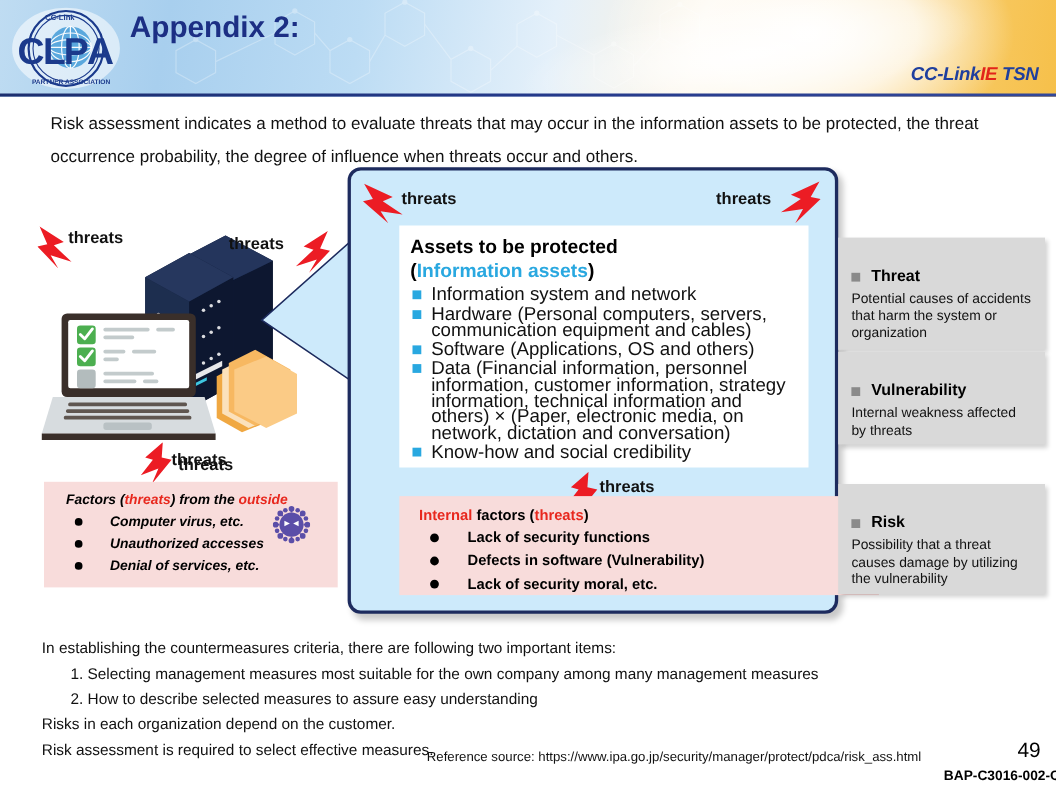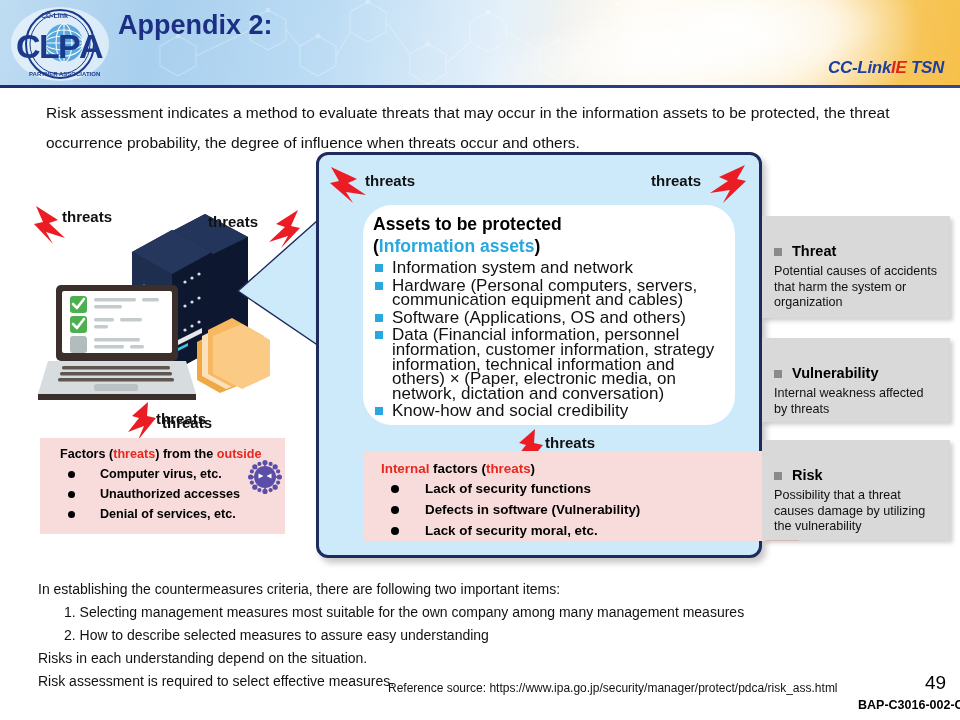--- a/index.html
+++ b/index.html
@@ -82,21 +82,21 @@
     position:absolute;left:316px;top:152px;width:446px;height:406px;
     background:#cdeafb;border:3px solid #1d2b5e;border-radius:12px;
     box-sizing:border-box;
     box-shadow:4px 5px 6px rgba(0,0,0,.22);
   }
   #blue-box-threat-l{position:absolute;left:46px;top:12px;}
   #blue-box-threat-r{position:absolute;left:332px;top:12px;}
 
   #assets-card{
     position:absolute;left:44px;top:50px;width:372px;height:220px;
-    background:#ffffff;box-sizing:border-box;padding:8px 10px 6px 10px;border-radius:29px;
+    background:#ffffff;box-sizing:border-box;padding:8px 10px 6px 10px;
   }
   #assets-title{
     font-weight:bold;font-size:17.5px;line-height:22px;color:#000;
   }
   #assets-sub{font-weight:bold;font-size:17.5px;line-height:22px;color:#000;}
   .cyan{color:#29a8e0;}
   #assets-list{margin:4px 0 0 0;padding:0;list-style:none;}
   #assets-list li{
     position:relative;padding-left:19px;margin-bottom:3px;
     font-size:17px;line-height:14.6px;color:#111;
@@ -121,43 +121,43 @@
   }
   #internal-list li::before{
     content:"";position:absolute;left:10px;top:6px;
     width:8px;height:8px;border-radius:50%;background:#000;
   }
 
   
   #outside-threat-tag{position:absolute;left:128px;top:404px;}
 
   #outside-box{
-    position:absolute;left:40px;top:438px;width:245px;height:96px;
-    background:#f8dcdb;box-sizing:border-box;padding:8px 8px 0 20px;
+    position:absolute;left:40px;top:438px;width:267px;height:96px;
+    background:#f8dcdb;box-sizing:border-box;padding:8px 8px 0 20px;font-style:italic;
   }
   #outside-title{font-weight:bold;font-size:12.6px;line-height:16px;color:#000;}
   #outside-list{margin:3px 0 0 0;padding:0;list-style:none;}
   #outside-list li{
     position:relative;padding-left:40px;margin-top:1px;
     font-weight:bold;font-size:12.6px;line-height:19px;color:#000;
   }
   #outside-list li::before{
     content:"";position:absolute;left:8px;top:6px;
     width:7px;height:7px;border-radius:50%;background:#000;
   }
   #virus-icon{position:absolute;left:248px;top:460px;width:34px;height:34px;}
 
   
   .def-card{
     position:absolute;left:762px;width:188px;
     background:#d9d9d9;box-sizing:border-box;padding:26px 10px 8px 12px;
     box-shadow:3px 3px 4px rgba(0,0,0,.18);
   }
   #def-threat{top:216px;height:102px;}
-  #def-vuln{top:338px;height:84px;}
+  #def-vuln{top:320px;height:84px;}
   #def-risk{top:440px;height:100px;}
   .def-head{
     font-weight:bold;font-size:14.5px;line-height:19px;color:#000;
     position:relative;padding-left:18px;margin-bottom:3px;
   }
   .def-head::before{
     content:"";position:absolute;left:0px;top:6px;
     width:8px;height:8px;background:#8a8a8a;
   }
   .def-body{font-size:12.6px;line-height:15.5px;color:#111;}
@@ -466,19 +466,19 @@
 </div>
 <div class="def-card" id="def-risk">
   <div class="def-head">Risk</div>
   <div class="def-body">Possibility that a threat causes damage by utilizing the vulnerability</div>
 </div>
 
 <div id="bottom">
   <div class="b-line">In establishing the countermeasures criteria, there are following two important items:</div>
   <div class="b-line b-indent">1. Selecting management measures most suitable for the own company among many management measures</div>
   <div class="b-line b-indent">2. How to describe selected measures to assure easy understanding</div>
-  <div class="b-line">Risks in each understanding depend on the situation.</div>
+  <div class="b-line">Risks in each organization depend on the customer.</div>
   <div class="b-line">Risk assessment is required to select effective measures.</div>
 </div>
 
 <div id="ref">Reference source: https://www.ipa.go.jp/security/manager/protect/pdca/risk_ass.html</div>
 <div id="page-num">49</div>
 <div id="doc-code">BAP-C3016-002-C</div>
 
 </body></html>

